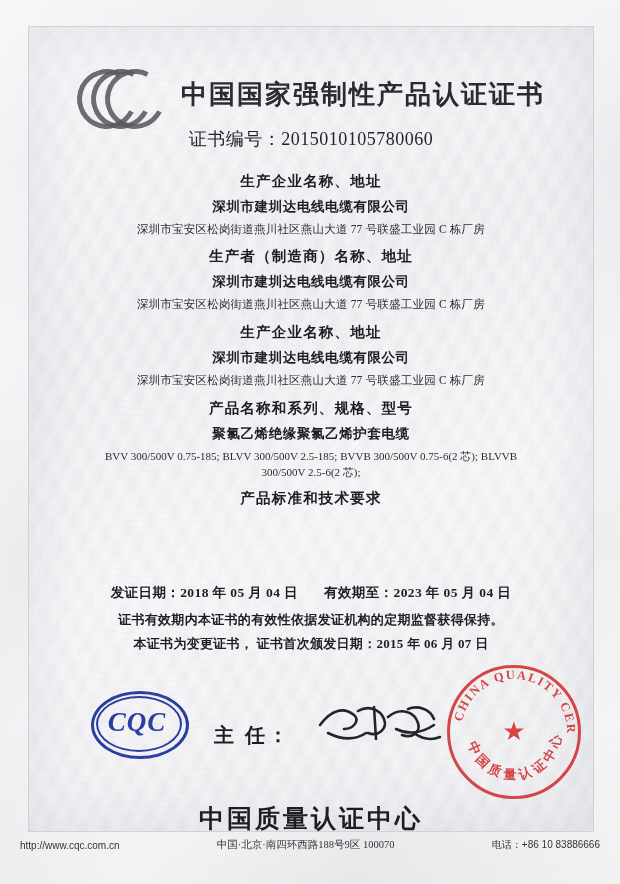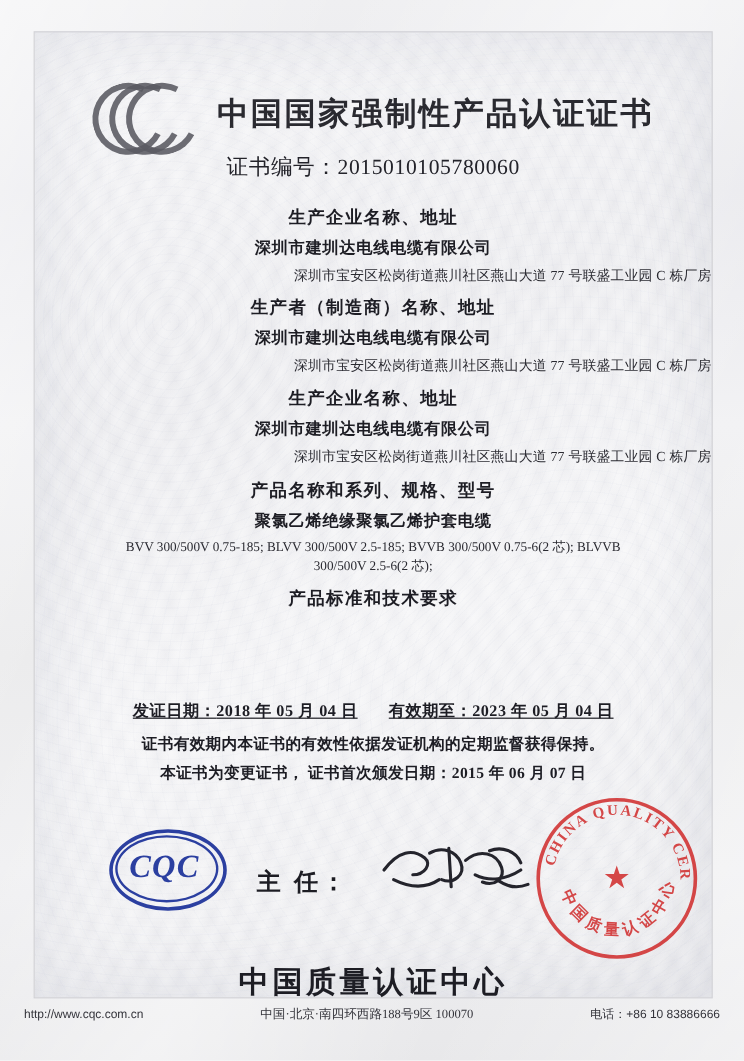--- a/index.html
+++ b/index.html
@@ -112,21 +112,20 @@
     font-size: 13.5px;
     font-weight: bold;
     color: #1d1d24;
     letter-spacing: 0.6px;
     margin-bottom: 6px;
   }
   .b-line2 {
     font-size: 11.5px;
     color: #2a2a31;
     letter-spacing: 0.2px;
-    text-align: right;
   }
   .b-sub {
     font-size: 11px;
     color: #2a2a31;
     line-height: 1.45;
   }
   .b-std {
     font-size: 13px;
     color: #1d1d24;
     letter-spacing: 0.5px;
@@ -332,21 +331,21 @@
       <div class="b-line1">聚氯乙烯绝缘聚氯乙烯护套电缆</div>
       <div class="b-sub">BVV 300/500V 0.75-185; BLVV 300/500V 2.5-185; BVVB 300/500V 0.75-6(2 芯); BLVVB</div>
       <div class="b-sub">300/500V 2.5-6(2 芯);</div>
     </div>
 
     <div class="block" style="top:462px;">
       <div class="b-label">产品标准和技术要求</div>
     </div>
 
 
-    <div class="dates" style="top:557px;text-decoration:underline;">
+    <div class="dates" style="top:557px;">
       <span>发证日期：</span><span>2018 年 05 月 04 日</span><span class="gap"></span><span>有效期至：</span><span>2023 年 05 月 04 日</span>
     </div>
 
     <div class="note n1" style="top:584px;">证书有效期内本证书的有效性依据发证机构的定期监督获得保持。</div>
     <div class="note n2" style="top:608px;">本证书为变更证书，   证书首次颁发日期：2015 年 06 月 07 日</div>
 
     <div class="cqc-logo">
       <div class="ring"></div>
       <div class="ring inner"></div>
       <div class="txt">CQC</div>

